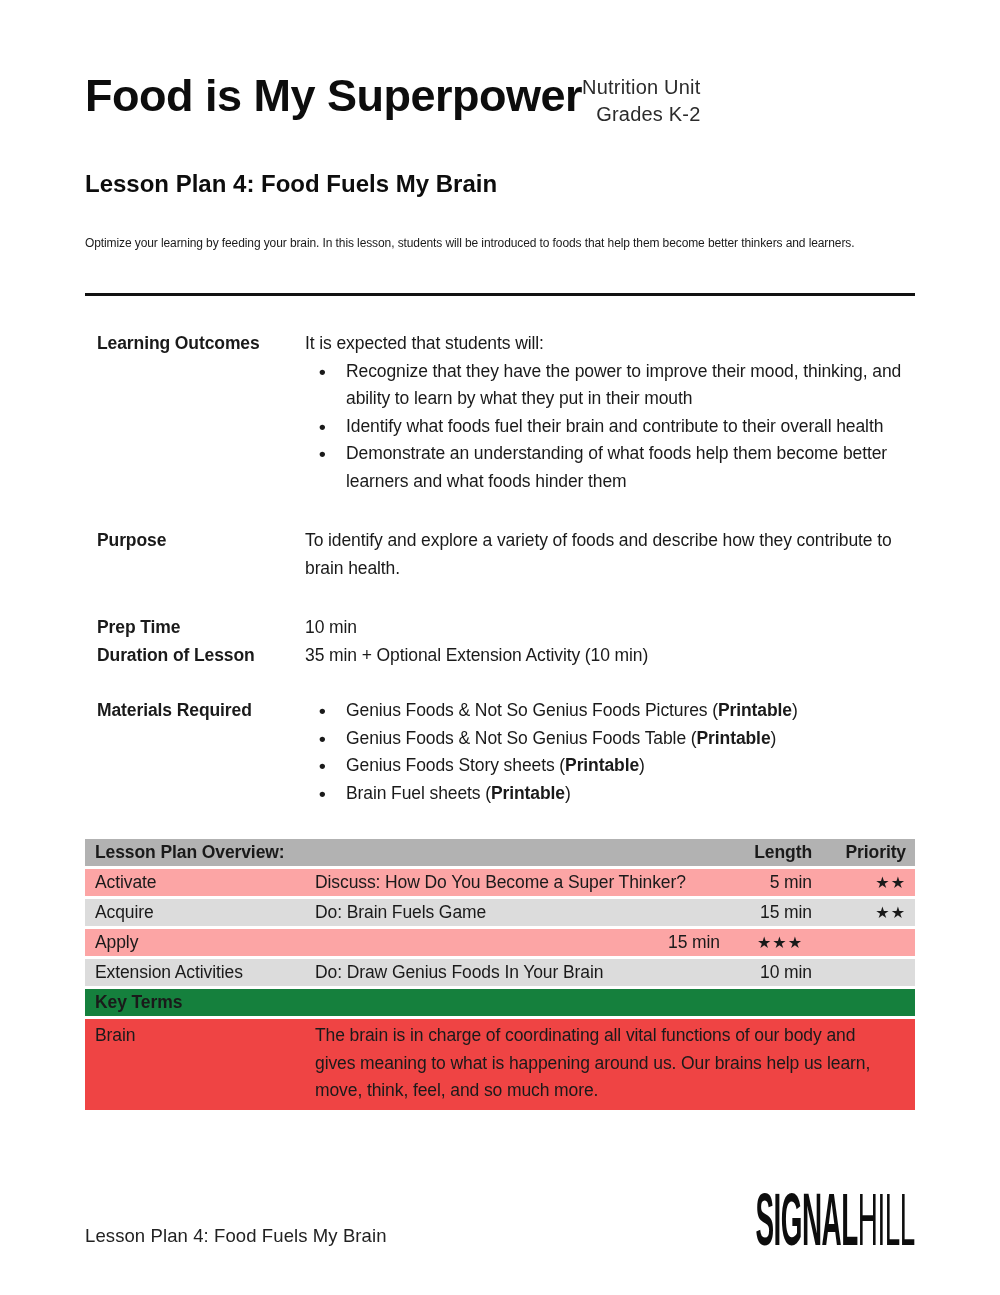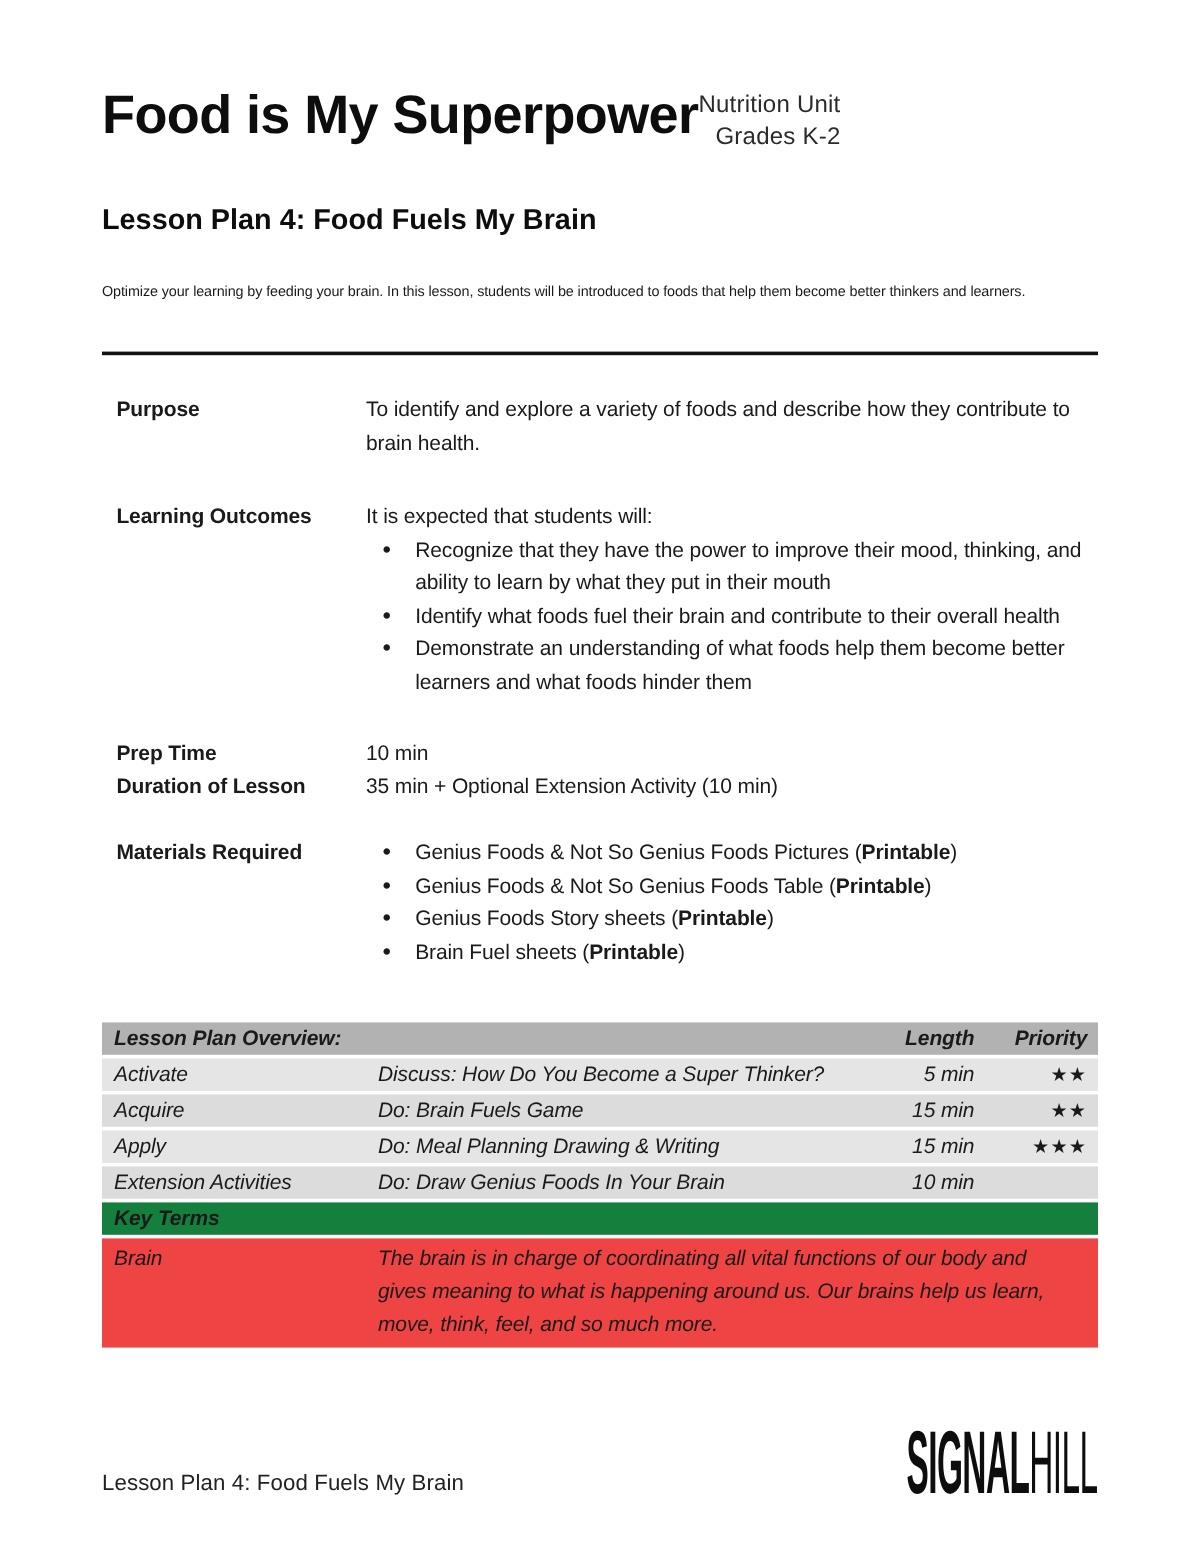--- a/index.html
+++ b/index.html
@@ -47,31 +47,31 @@
 
   ul.bullets { margin: 0; padding: 0 0 0 41px; list-style: none; }
   ul.bullets li { position: relative; }
   ul.bullets li::before {
     content: "\2022";
     position: absolute; left: -27px; top: 0;
     font-size: 19px; font-weight: bold;
   }
 
   
-  .ov-table { margin-top: 45px; display: flex; flex-direction: column; gap: 3px; font-size: 17.5px; letter-spacing: -0.1px; font-style: italic; }
+  .ov-table { margin-top: 32px; display: flex; flex-direction: column; gap: 3px; font-size: 17.5px; letter-spacing: -0.1px; }
   .ov-row {
     display: grid; grid-template-columns: 230px 1fr 92px 103px;
     align-items: center; min-height: 27px;
   }
   .ov-row .c1 { padding-left: 10px; }
   .ov-row .c3 { text-align: right; }
   .ov-row .c4 { text-align: right; padding-right: 9px; }
   .ov-header { background: #b2b2b2; font-weight: bold; }
   .ov-header .c1 { grid-column: 1 / 3; }
-  .row-white { background: #e5e5e5; }
+  .row-white { background: #fca5a5; }
   .row-alt { background: #dcdcdc; }
   .stars { font-family: "DejaVu Sans", sans-serif; font-size: 16px; letter-spacing: 1px; white-space: nowrap; }
 
   .kt-header {
     background: #15803d; font-weight: bold; min-height: 27px;
     display: flex; align-items: center; padding-left: 10px;
   }
   .kt-row {
     background: #ef4444; display: grid; grid-template-columns: 230px 1fr;
     padding: 3px 0 5px 0; line-height: 27.5px;
@@ -103,38 +103,38 @@
     <div class="unit-meta">
       <div>Nutrition Unit</div>
       <div>Grades K-2</div>
     </div>
   </div>
 
   <div class="lesson-heading">Lesson Plan 4: Food Fuels My Brain</div>
   <div class="intro">Optimize your learning by feeding your brain. In this lesson, students will be introduced to foods that help them become better thinkers and learners.</div>
 
   <div class="rule"></div>
-
-  <div class="detail-row mt-purpose">
-    <div class="detail-label">Purpose</div>
-    <div>To identify and explore a variety of foods and describe how they contribute to brain health.</div>
-  </div>
 
   <div class="detail-row mt-outcomes">
     <div class="detail-label">Learning Outcomes</div>
     <div>
       <div>It is expected that students will:</div>
       <ul class="bullets">
         <li>Recognize that they have the power to improve their mood, thinking, and ability to learn by what they put in their mouth</li>
         <li>Identify what foods fuel their brain and contribute to their overall health</li>
         <li>Demonstrate an understanding of what foods help them become better learners and what foods hinder them</li>
       </ul>
     </div>
   </div>
 
+  <div class="detail-row mt-purpose">
+    <div class="detail-label">Purpose</div>
+    <div>To identify and explore a variety of foods and describe how they contribute to brain health.</div>
+  </div>
+
   <div class="detail-row mt-prep">
     <div class="detail-label">Prep Time</div>
     <div>10 min</div>
   </div>
   <div class="detail-row">
     <div class="detail-label">Duration of Lesson</div>
     <div>35 min + Optional Extension Activity (10 min)</div>
   </div>
 
   <div class="detail-row mt-materials">
@@ -165,21 +165,20 @@
 
     <div class="ov-row row-alt">
       <div class="c1">Acquire</div>
       <div class="c2">Do: Brain Fuels Game</div>
       <div class="c3">15 min</div>
       <div class="c4 stars">★★</div>
     </div>
 
     <div class="ov-row row-white">
       <div class="c1">Apply</div>
-      <div class="c2">Do: Meal Planning Drawing &amp; Writing</div>
       <div class="c3">15 min</div>
       <div class="c4 stars">★★★</div>
     </div>
 
     <div class="ov-row row-alt">
       <div class="c1">Extension Activities</div>
       <div class="c2">Do: Draw Genius Foods In Your Brain</div>
       <div class="c3">10 min</div>
       <div class="c4 stars"></div>
     </div>

